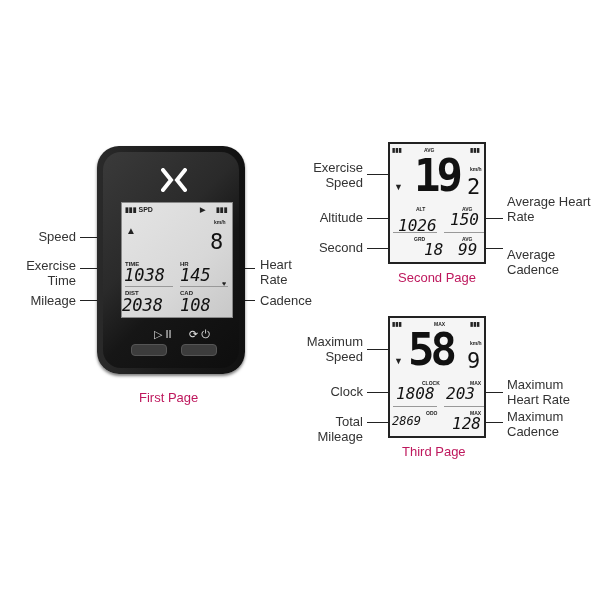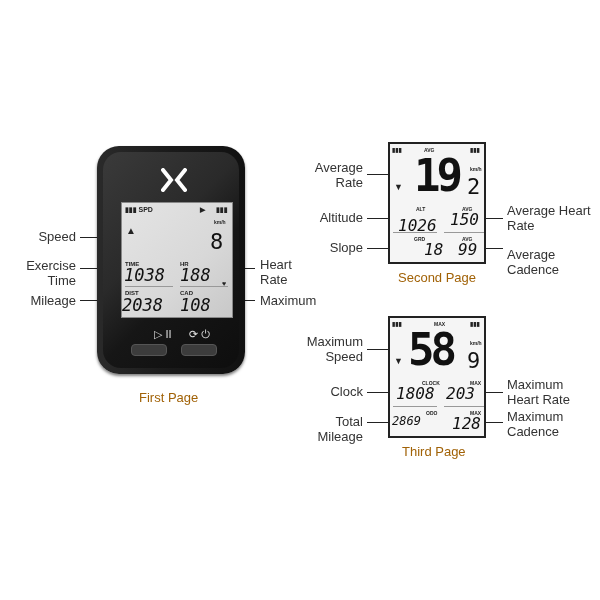--- a/index.html
+++ b/index.html
@@ -2,21 +2,21 @@
 <html><head>
 <meta charset="utf-8">
 <style>
   * { box-sizing: border-box; margin: 0; padding: 0; }
   html, body { width: 600px; height: 600px; background: #ffffff; overflow: hidden; }
   body { position: relative; font-family: "Liberation Sans", "DejaVu Sans", sans-serif; color: #333; }
 
   .label { position: absolute; font-size: 13px; line-height: 15px; color: #333; }
   .label.right-align { text-align: right; }
   .line { position: absolute; height: 1px; background: #222; }
-  .caption { position: absolute; font-size: 13px; color: #a16207; }
+  .caption { position: absolute; font-size: 13px; color: #be185d; }
 
   
   .device {
     position: absolute; left: 97px; top: 146px; width: 148px; height: 228px;
     background: linear-gradient(90deg, #2a2a2a 0%, #1a1a1a 50%, #111 100%);
     border-radius: 22px;
     box-shadow: 0 2px 3px rgba(0,0,0,0.5);
   }
   .device-inner {
     position: absolute; left: 6px; top: 6px; right: 6px; bottom: 6px;
@@ -50,67 +50,67 @@
 
   <div class="label right-align" style="left:18px; top:258px; width:58px;">Exercise Time</div>
   <div class="line" style="left:80px; top:268px; width:50px;"></div>
 
   <div class="label right-align" style="left:18px; top:293px; width:58px;">Mileage</div>
   <div class="line" style="left:80px; top:300px; width:50px;"></div>
 
   <div class="line" style="left:215px; top:268px; width:40px;"></div>
   <div class="label" style="left:260px; top:257px; width:50px;">Heart Rate</div>
   <div class="line" style="left:215px; top:300px; width:40px;"></div>
-  <div class="label" style="left:260px; top:293px; width:60px;">Maximum</div>
+  <div class="label" style="left:260px; top:293px; width:60px;">Cadence</div>
 
   <div class="device">
     <div class="device-inner">
       <svg class="logo" viewBox="0 0 26 24">
         <path d="M2 2 L10 12 L2 22 M24 2 L16 12 L24 22" stroke="#fff" stroke-width="4" fill="none" stroke-linecap="round"></path>
       </svg>
       <div class="screen">
         <div class="tiny" style="left:3px; top:3px; font-size:7px;">▮▮▮ <span>SPD</span></div>
         <div class="tiny" style="left:78px; top:3px; font-size:7px;">▶</div>
         <div class="tiny" style="left:94px; top:3px; font-size:7px;">▮▮▮</div>
         <div class="tiny" style="left:4px; top:22px; font-size:10px;">▲</div>
         <div class="tiny" style="left:92px; top:16px; font-size:5px;">km/h</div>
         <div class="seg" style="left:88px; top:26px; font-size:22px; font-style:normal;">8</div>
 
         <div class="tiny" style="left:3px; top:58px;">TIME</div>
         <div class="seg" style="left:2px; top:62px; font-size:17px;">1038</div>
         <div class="tiny" style="left:58px; top:58px;">HR</div>
-        <div class="seg" style="left:58px; top:62px; font-size:17px;">188</div>
+        <div class="seg" style="left:58px; top:62px; font-size:17px;">145</div>
         <div class="tiny" style="left:100px; top:77px; font-size:7px;">♥</div>
         <div class="divider" style="left:3px; top:83px; width:48px;"></div>
         <div class="divider" style="left:58px; top:83px; width:48px;"></div>
 
         <div class="tiny" style="left:3px; top:87px;">DIST</div>
         <div class="seg" style="left:0px; top:92px; font-size:17px;">2038</div>
         <div class="tiny" style="left:58px; top:87px;">CAD</div>
         <div class="seg" style="left:58px; top:92px; font-size:17px;">108</div>
       </div>
       <div class="btn-icons" style="left:36px; top:176px;padding-left:15px;">▷ II</div>
       <div class="btn-icons" style="left:86px; top:176px;">⟳ ⏻</div>
       <div class="hw-btn" style="left:28px; top:192px;"></div>
       <div class="hw-btn" style="left:78px; top:192px;"></div>
     </div>
   </div>
   <div class="caption" style="left:139px; top:390px;">First Page</div>
 </div>
 
 <div>
-  <div class="label right-align" style="left:305px; top:160px; width:58px;">Average Rate</div>
+  <div class="label right-align" style="left:305px; top:160px; width:58px;">Exercise Speed</div>
   <div class="line" style="left:367px; top:174px; width:22px;"></div>
   <div class="label right-align" style="left:305px; top:210px; width:58px;">Altitude</div>
   <div class="line" style="left:367px; top:218px; width:22px;"></div>
-  <div class="label right-align" style="left:305px; top:240px; width:58px;">Slope</div>
+  <div class="label right-align" style="left:305px; top:240px; width:58px;">Second</div>
   <div class="line" style="left:367px; top:248px; width:22px;"></div>
 
   <div class="line" style="left:485px; top:218px; width:18px;"></div>
-  <div class="label" style="left:507px; top:203px; width:90px;">Average Heart Rate</div>
+  <div class="label" style="left:507px; top:194px; width:90px;">Average Heart Rate</div>
   <div class="line" style="left:485px; top:248px; width:18px;"></div>
   <div class="label" style="left:507px; top:235px; width:90px;margin-top:12px;">Average Cadence</div>
 
   <div class="lcd" style="left:388px; top:142px; width:98px; height:122px;">
     <div class="tiny" style="left:2px; top:2px;">▮▮▮</div>
     <div class="tiny" style="left:34px; top:3px; font-size:5px;">AVG</div>
     <div class="tiny" style="left:80px; top:2px;">▮▮▮</div>
     <div class="tiny" style="left:4px; top:38px; font-size:9px;">▼</div>
     <div class="seg" style="left:24px; top:6px; font-size:44px; font-weight:bold; letter-spacing:-4px; font-style:normal;">19</div>
     <div class="tiny" style="left:80px; top:22px; font-size:5px;">km/h</div>

